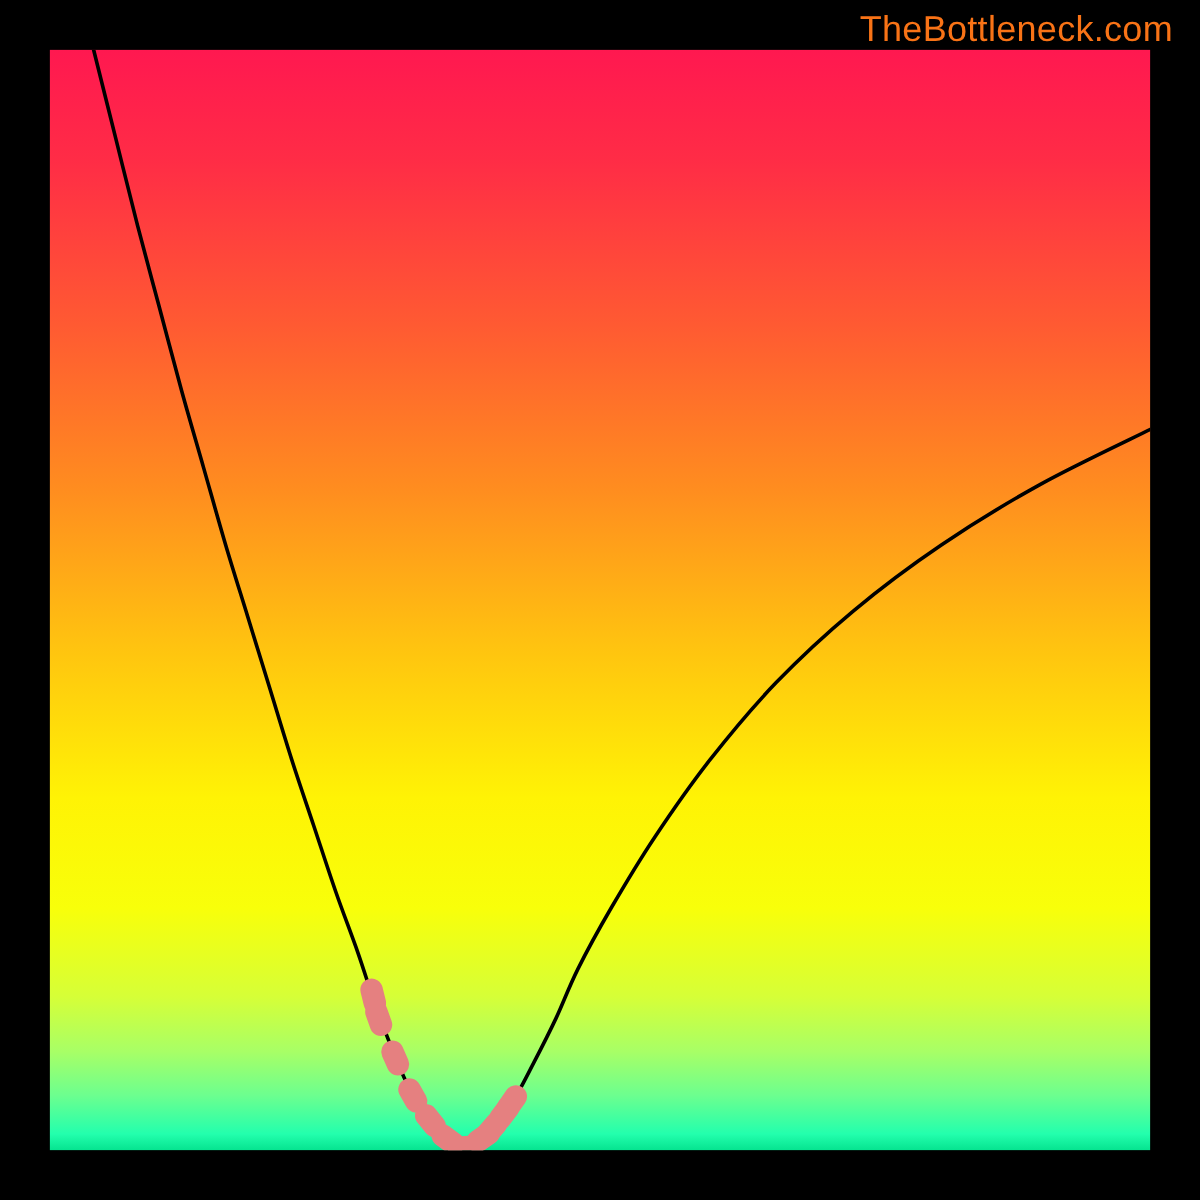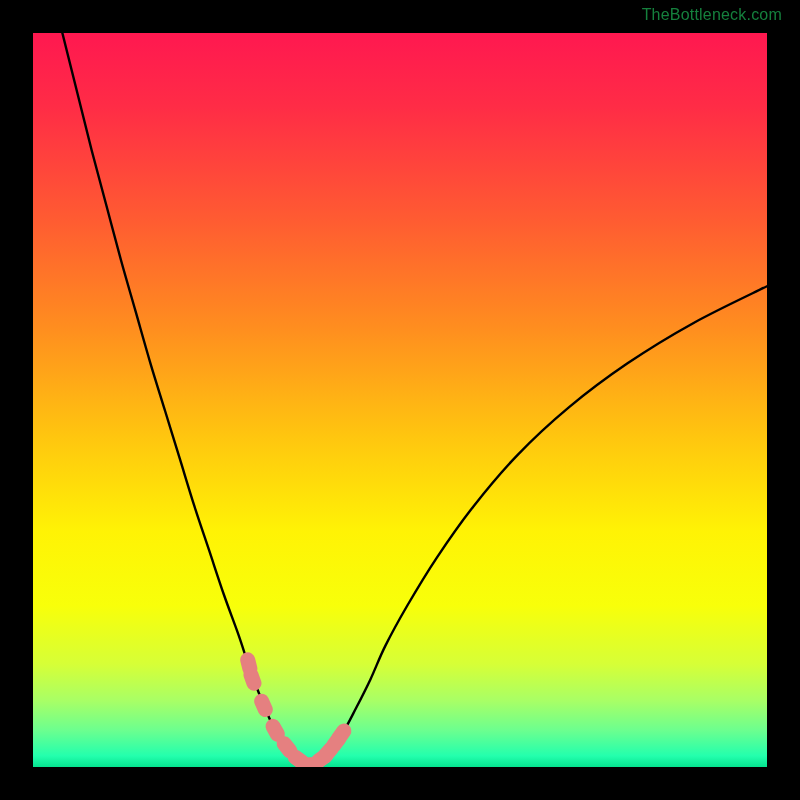--- a/index.html
+++ b/index.html
@@ -38,22 +38,22 @@
     position: absolute;
     left: 0;
     top: 0;
     width: 100%;
     height: 100%;
   }
   .watermark {
     position: absolute;
     top: 6px;
     right: 18px;
-    color: #15803d;
-    font-size: 16px;
+    color: #f97316;
+    font-size: 24px;
     font-weight: 500;
     letter-spacing: 0.2px;
   }
 </style>
 </head>
 <body>
 
 <div class="frame">
   <div class="plot-area">
     <svg class="gradient" viewBox="0 0 734 734" preserveAspectRatio="none">

